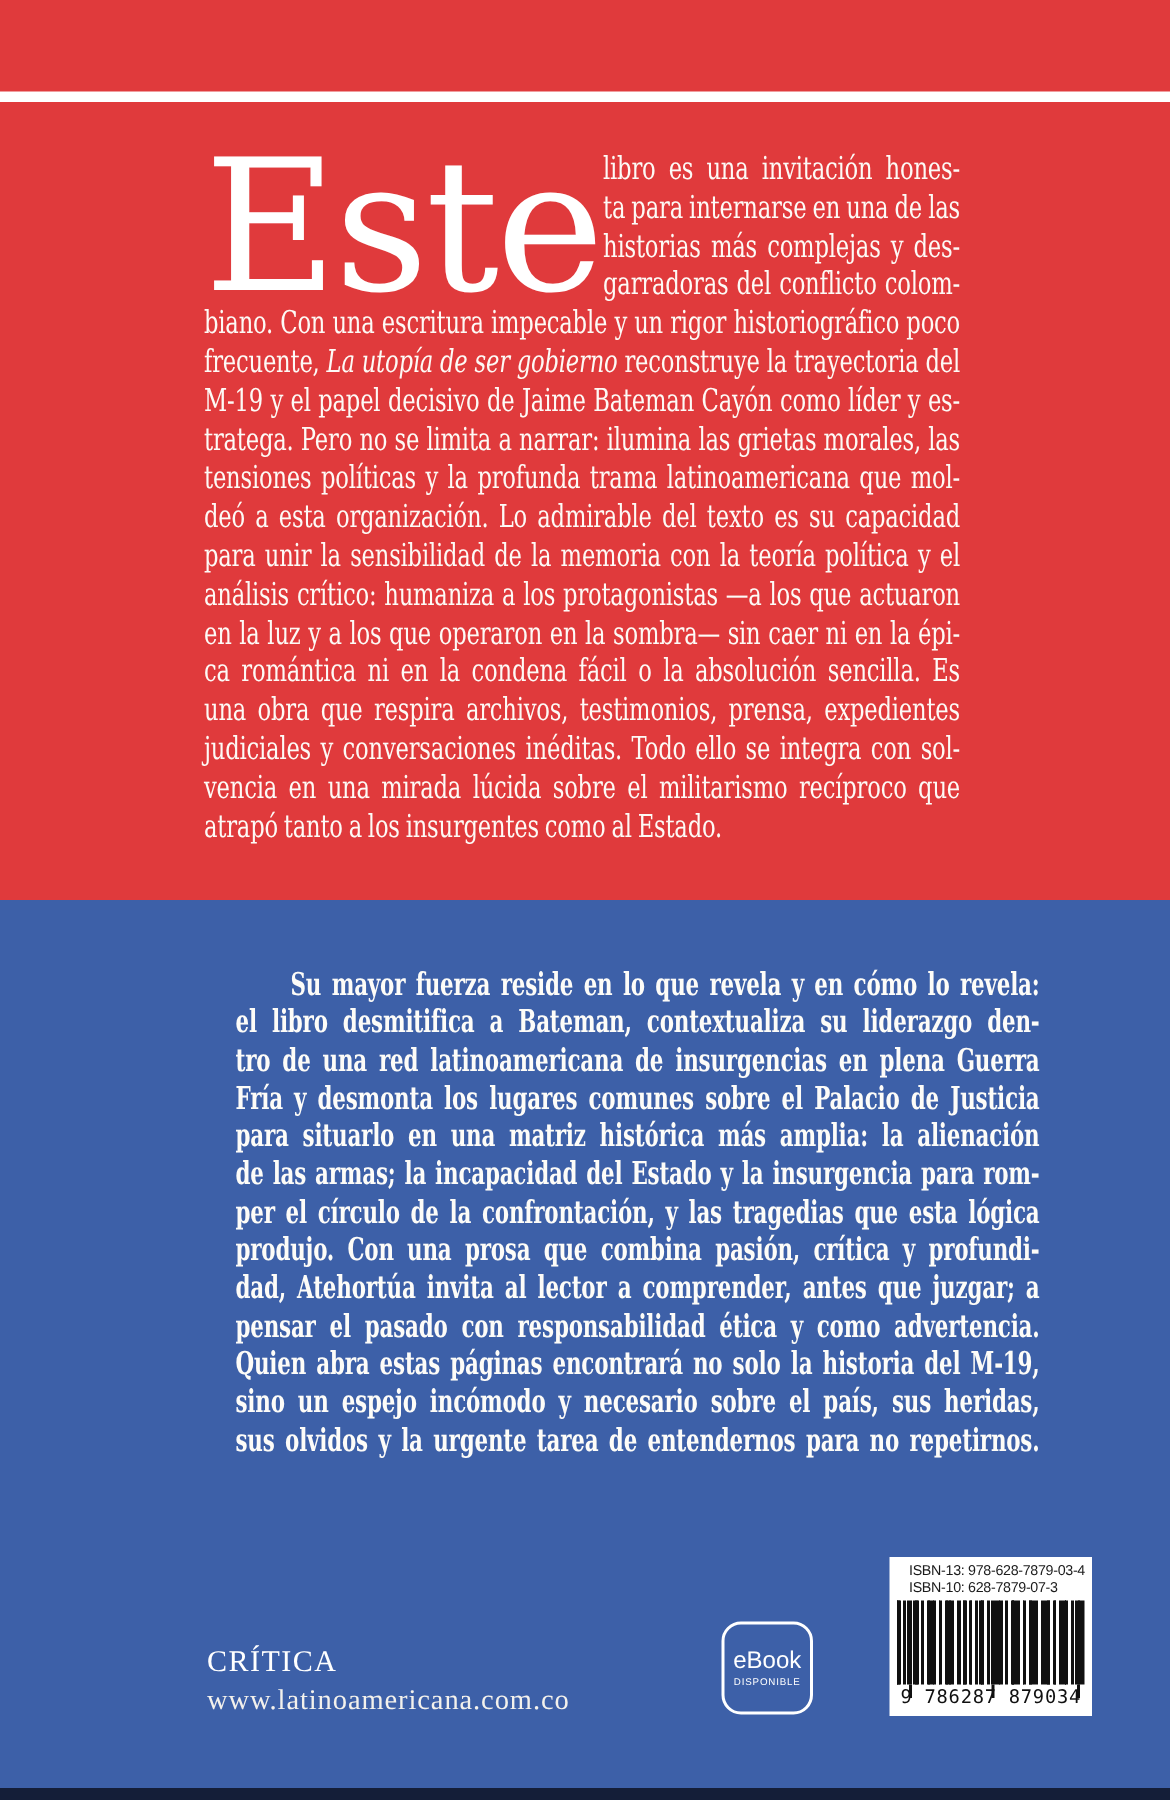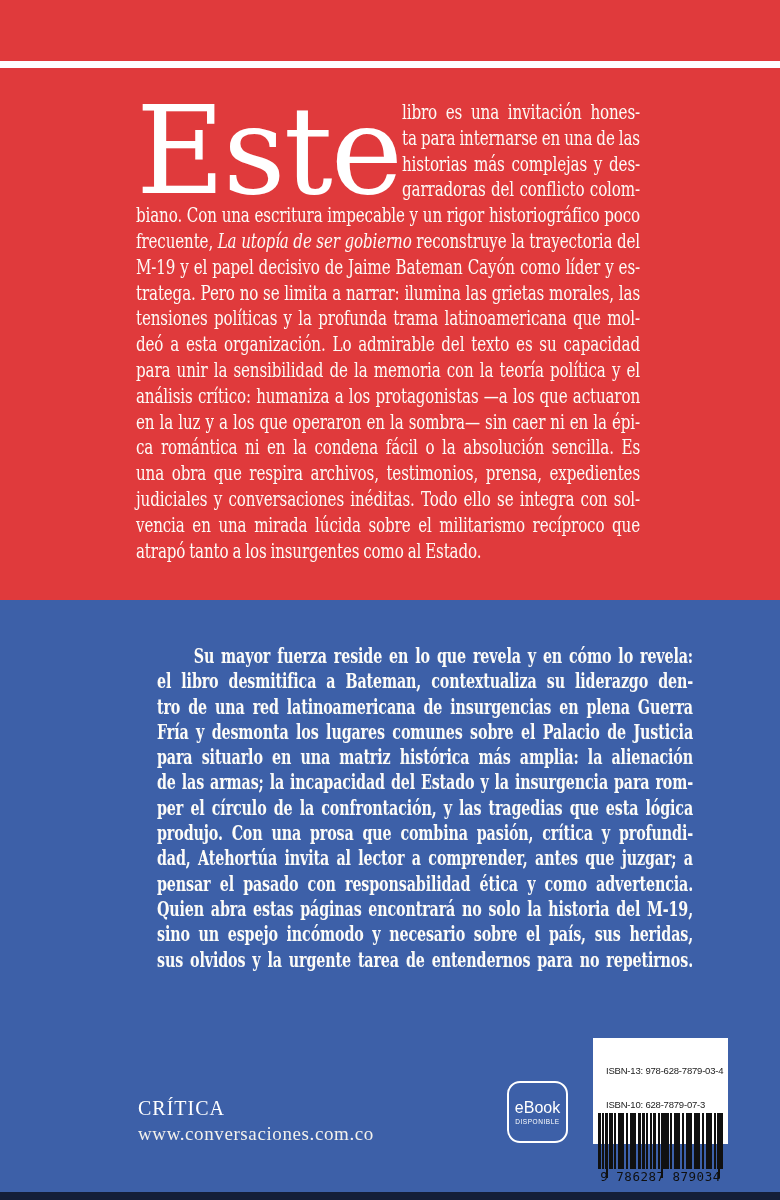--- a/index.html
+++ b/index.html
@@ -33,31 +33,31 @@
   .blue-lines{width:788px;transform:scaleX(0.6802);transform-origin:0 0;font-weight:bold;}
   .blue-lines .line{line-height:25.3px;height:25.3px;word-spacing:-1px;}
   .blue-lines .line.indent{text-indent:54px;}
 
   
   .publisher-logo{position:absolute;left:138px;top:1094px;color:#ffffff;
       font-family:"Liberation Serif",serif;font-size:20px;line-height:28px;letter-spacing:1px;}
   .website{position:absolute;left:138px;top:1124px;color:#f3f1ec;
       font-family:"Liberation Serif",serif;font-size:19px;line-height:19px;letter-spacing:0.6px;}
 
-  .ebook-badge{position:absolute;left:507px;top:1081px;width:61px;height:62px;
+  .ebook-badge{position:absolute;left:481px;top:1081px;width:61px;height:62px;
       border:2.5px solid #ffffff;border-radius:13px;color:#ffffff;
       display:flex;flex-direction:column;align-items:center;justify-content:center;
       font-family:"Liberation Sans",sans-serif;}
   .ebook-title{font-size:16px;line-height:17px;}
   .ebook-sub{font-size:6.5px;letter-spacing:0.55px;margin-top:2px;}
 
   .barcode-box{position:absolute;left:593px;top:1038px;width:135px;height:106px;
       background:#ffffff;padding:4px 5px 3px 5px;font-family:"Liberation Sans",sans-serif;}
   .isbn-line{font-size:9.5px;line-height:11px;color:#1b1b1b;letter-spacing:-0.2px;
-      padding-left:8px;white-space:nowrap;margin-top:23px;}
+      padding-left:8px;white-space:nowrap;}
   .bars{position:relative;margin-top:3px;height:56px;background-color:#ffffff;
       background:
         repeating-linear-gradient(90deg,#101010 0 2px,rgba(0,0,0,0) 2px 4px),
         repeating-linear-gradient(90deg,#101010 0 1px,rgba(0,0,0,0) 1px 7px),
         repeating-linear-gradient(90deg,#101010 0 3px,rgba(0,0,0,0) 3px 11px);}
   .guard{position:absolute;top:100%;width:2px;height:9px;background:#101010;}
   .guard.g1{left:8px;}
   .guard.g2{left:50%;}
   .guard.g3{right:3px;}
   .barcode-digits{margin-top:1px;font-family:"DejaVu Sans Mono",monospace;
@@ -110,21 +110,21 @@
       <div class="line"><span>produjo. Con una prosa que combina pasión, crítica y profundi-</span></div>
       <div class="line"><span>dad, Atehortúa invita al lector a comprender, antes que juzgar; a</span></div>
       <div class="line"><span>pensar el pasado con responsabilidad ética y como advertencia.</span></div>
       <div class="line"><span>Quien abra estas páginas encontrará no solo la historia del M-19,</span></div>
       <div class="line"><span>sino un espejo incómodo y necesario sobre el país, sus heridas,</span></div>
       <div class="line"><span>sus olvidos y la urgente tarea de entendernos para no repetirnos.</span></div>
     </div>
 </div>
 
 <div class="publisher-logo">CRÍTICA</div>
-<div class="website">www.conversaciones.com.co</div>
+<div class="website">www.latinoamericana.com.co</div>
 
 <div class="ebook-badge">
   <div class="ebook-title">eBook</div>
   <div class="ebook-sub">DISPONIBLE</div>
 </div>
 
 <div class="barcode-box">
   <div class="isbn-line">ISBN-13: 978-628-7879-03-4</div>
   <div class="isbn-line">ISBN-10: 628-7879-07-3</div>
   <div class="bars">

